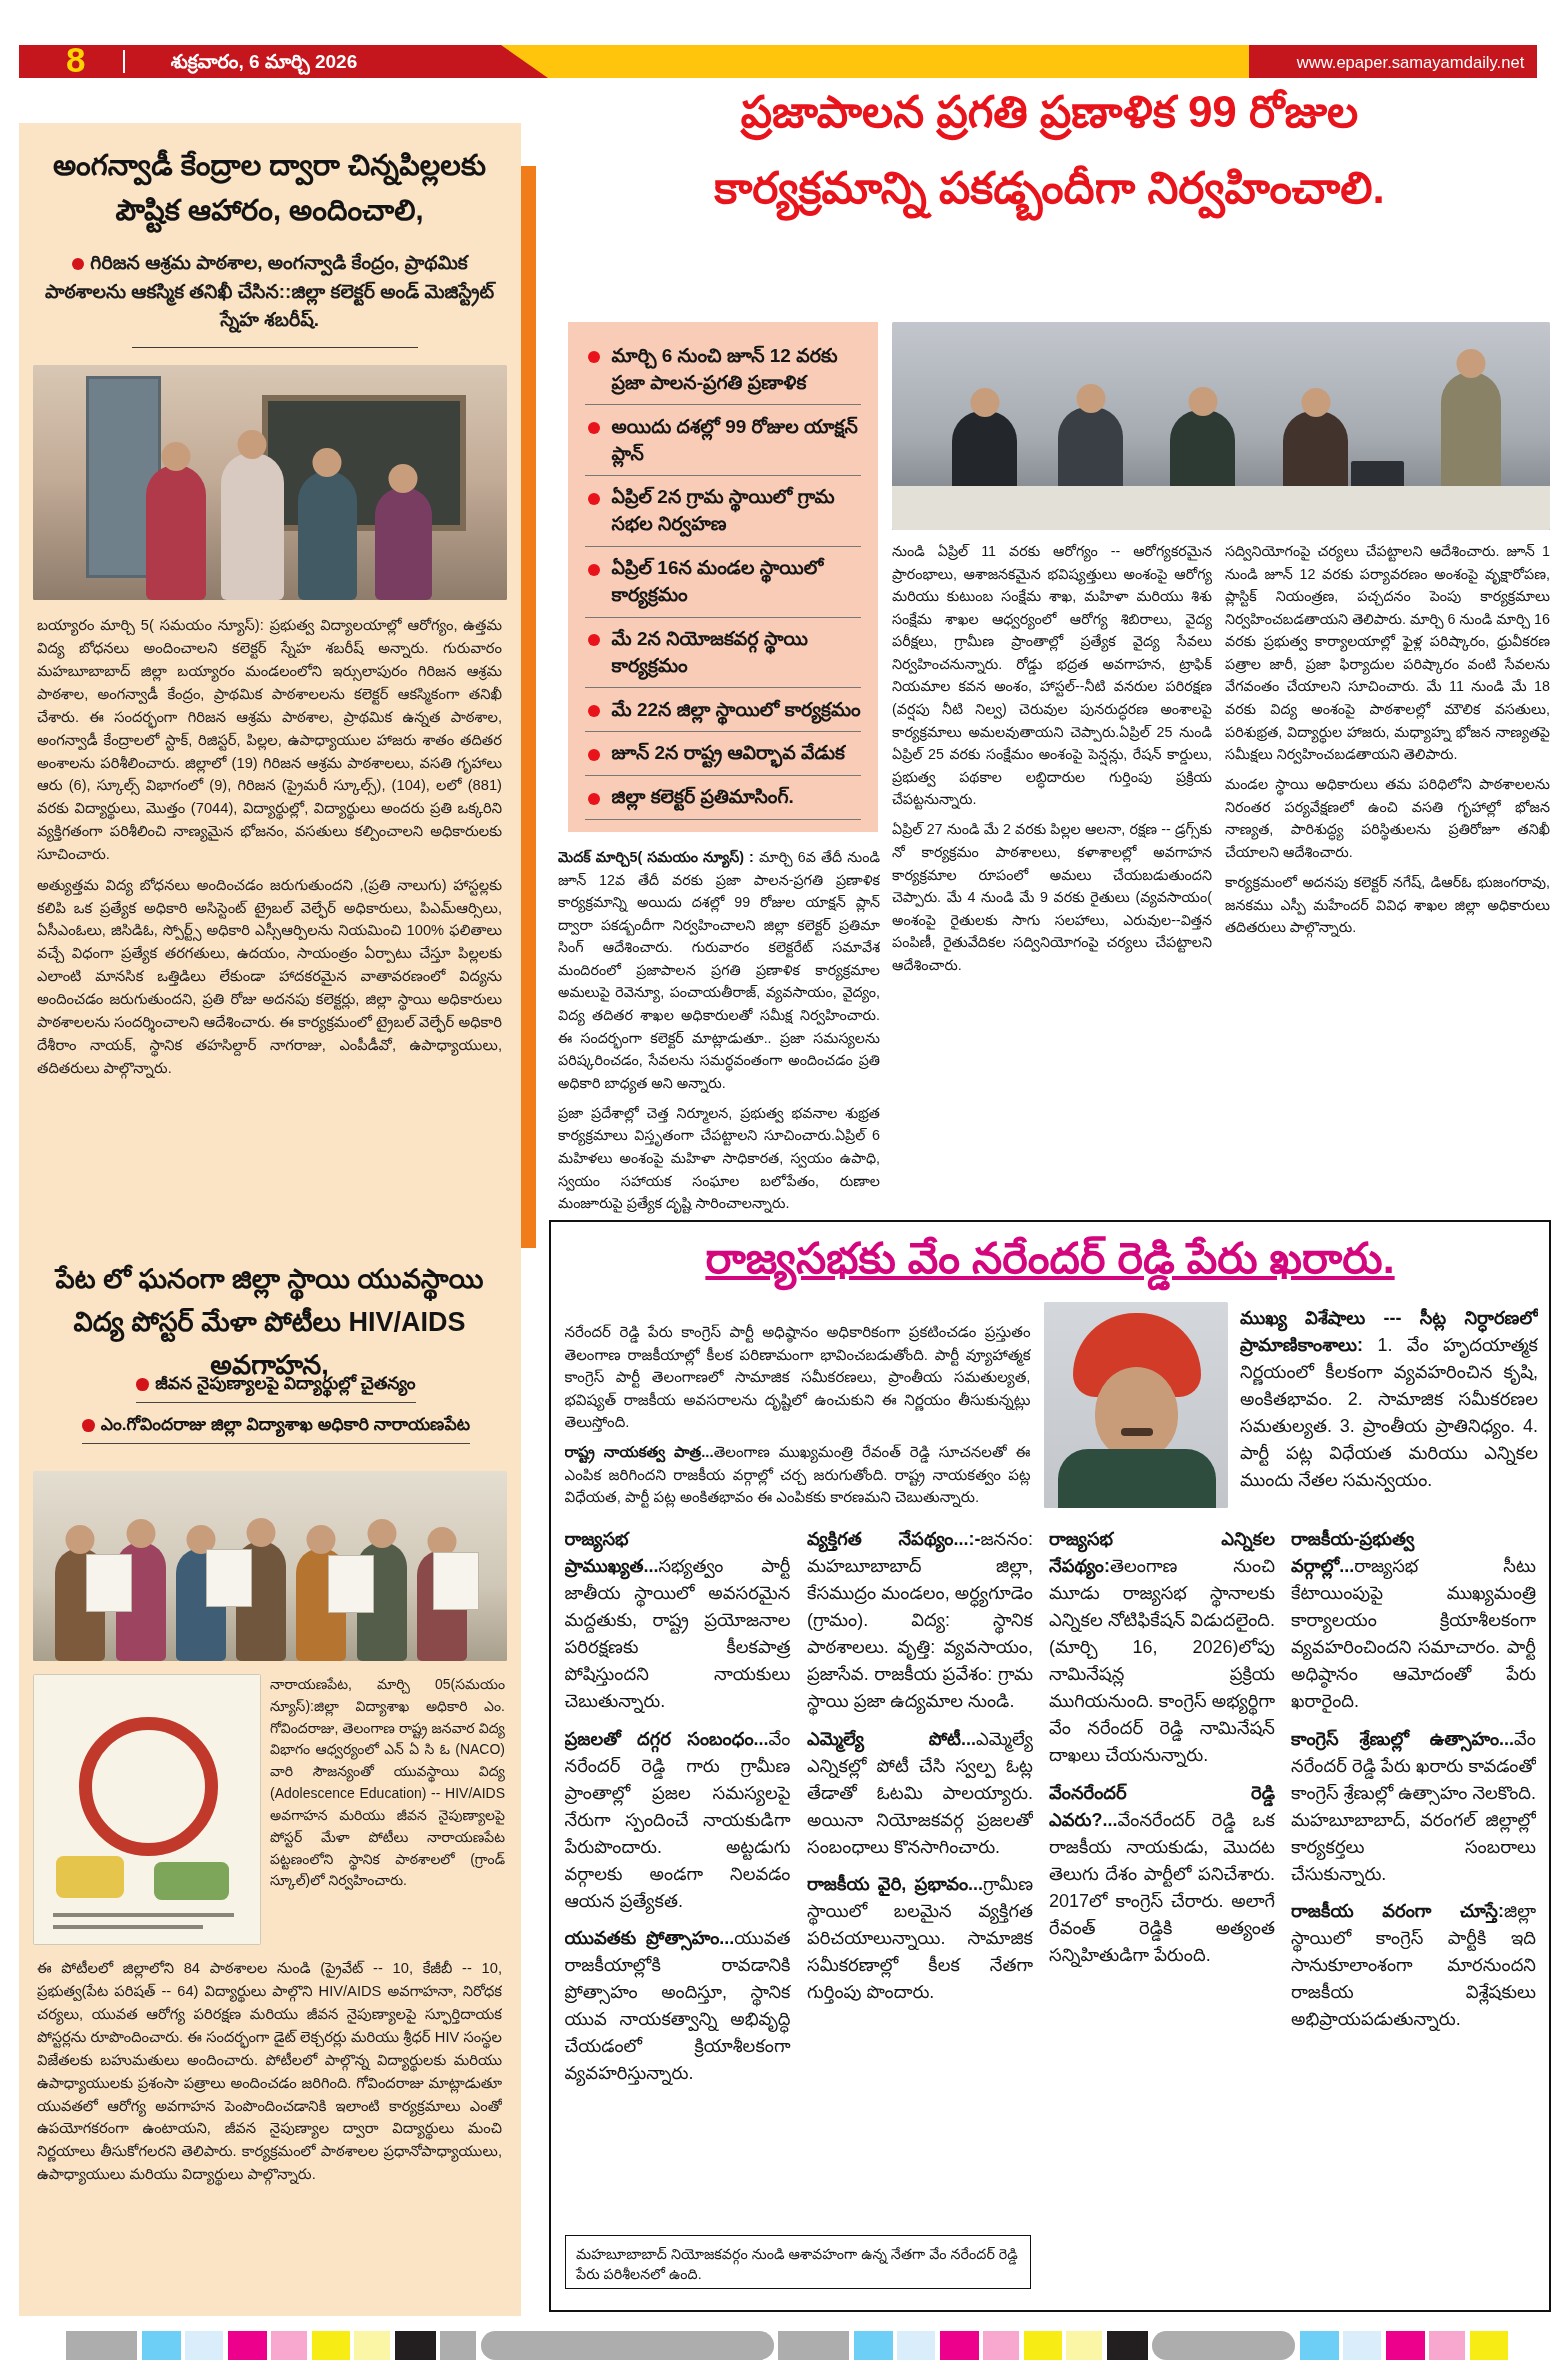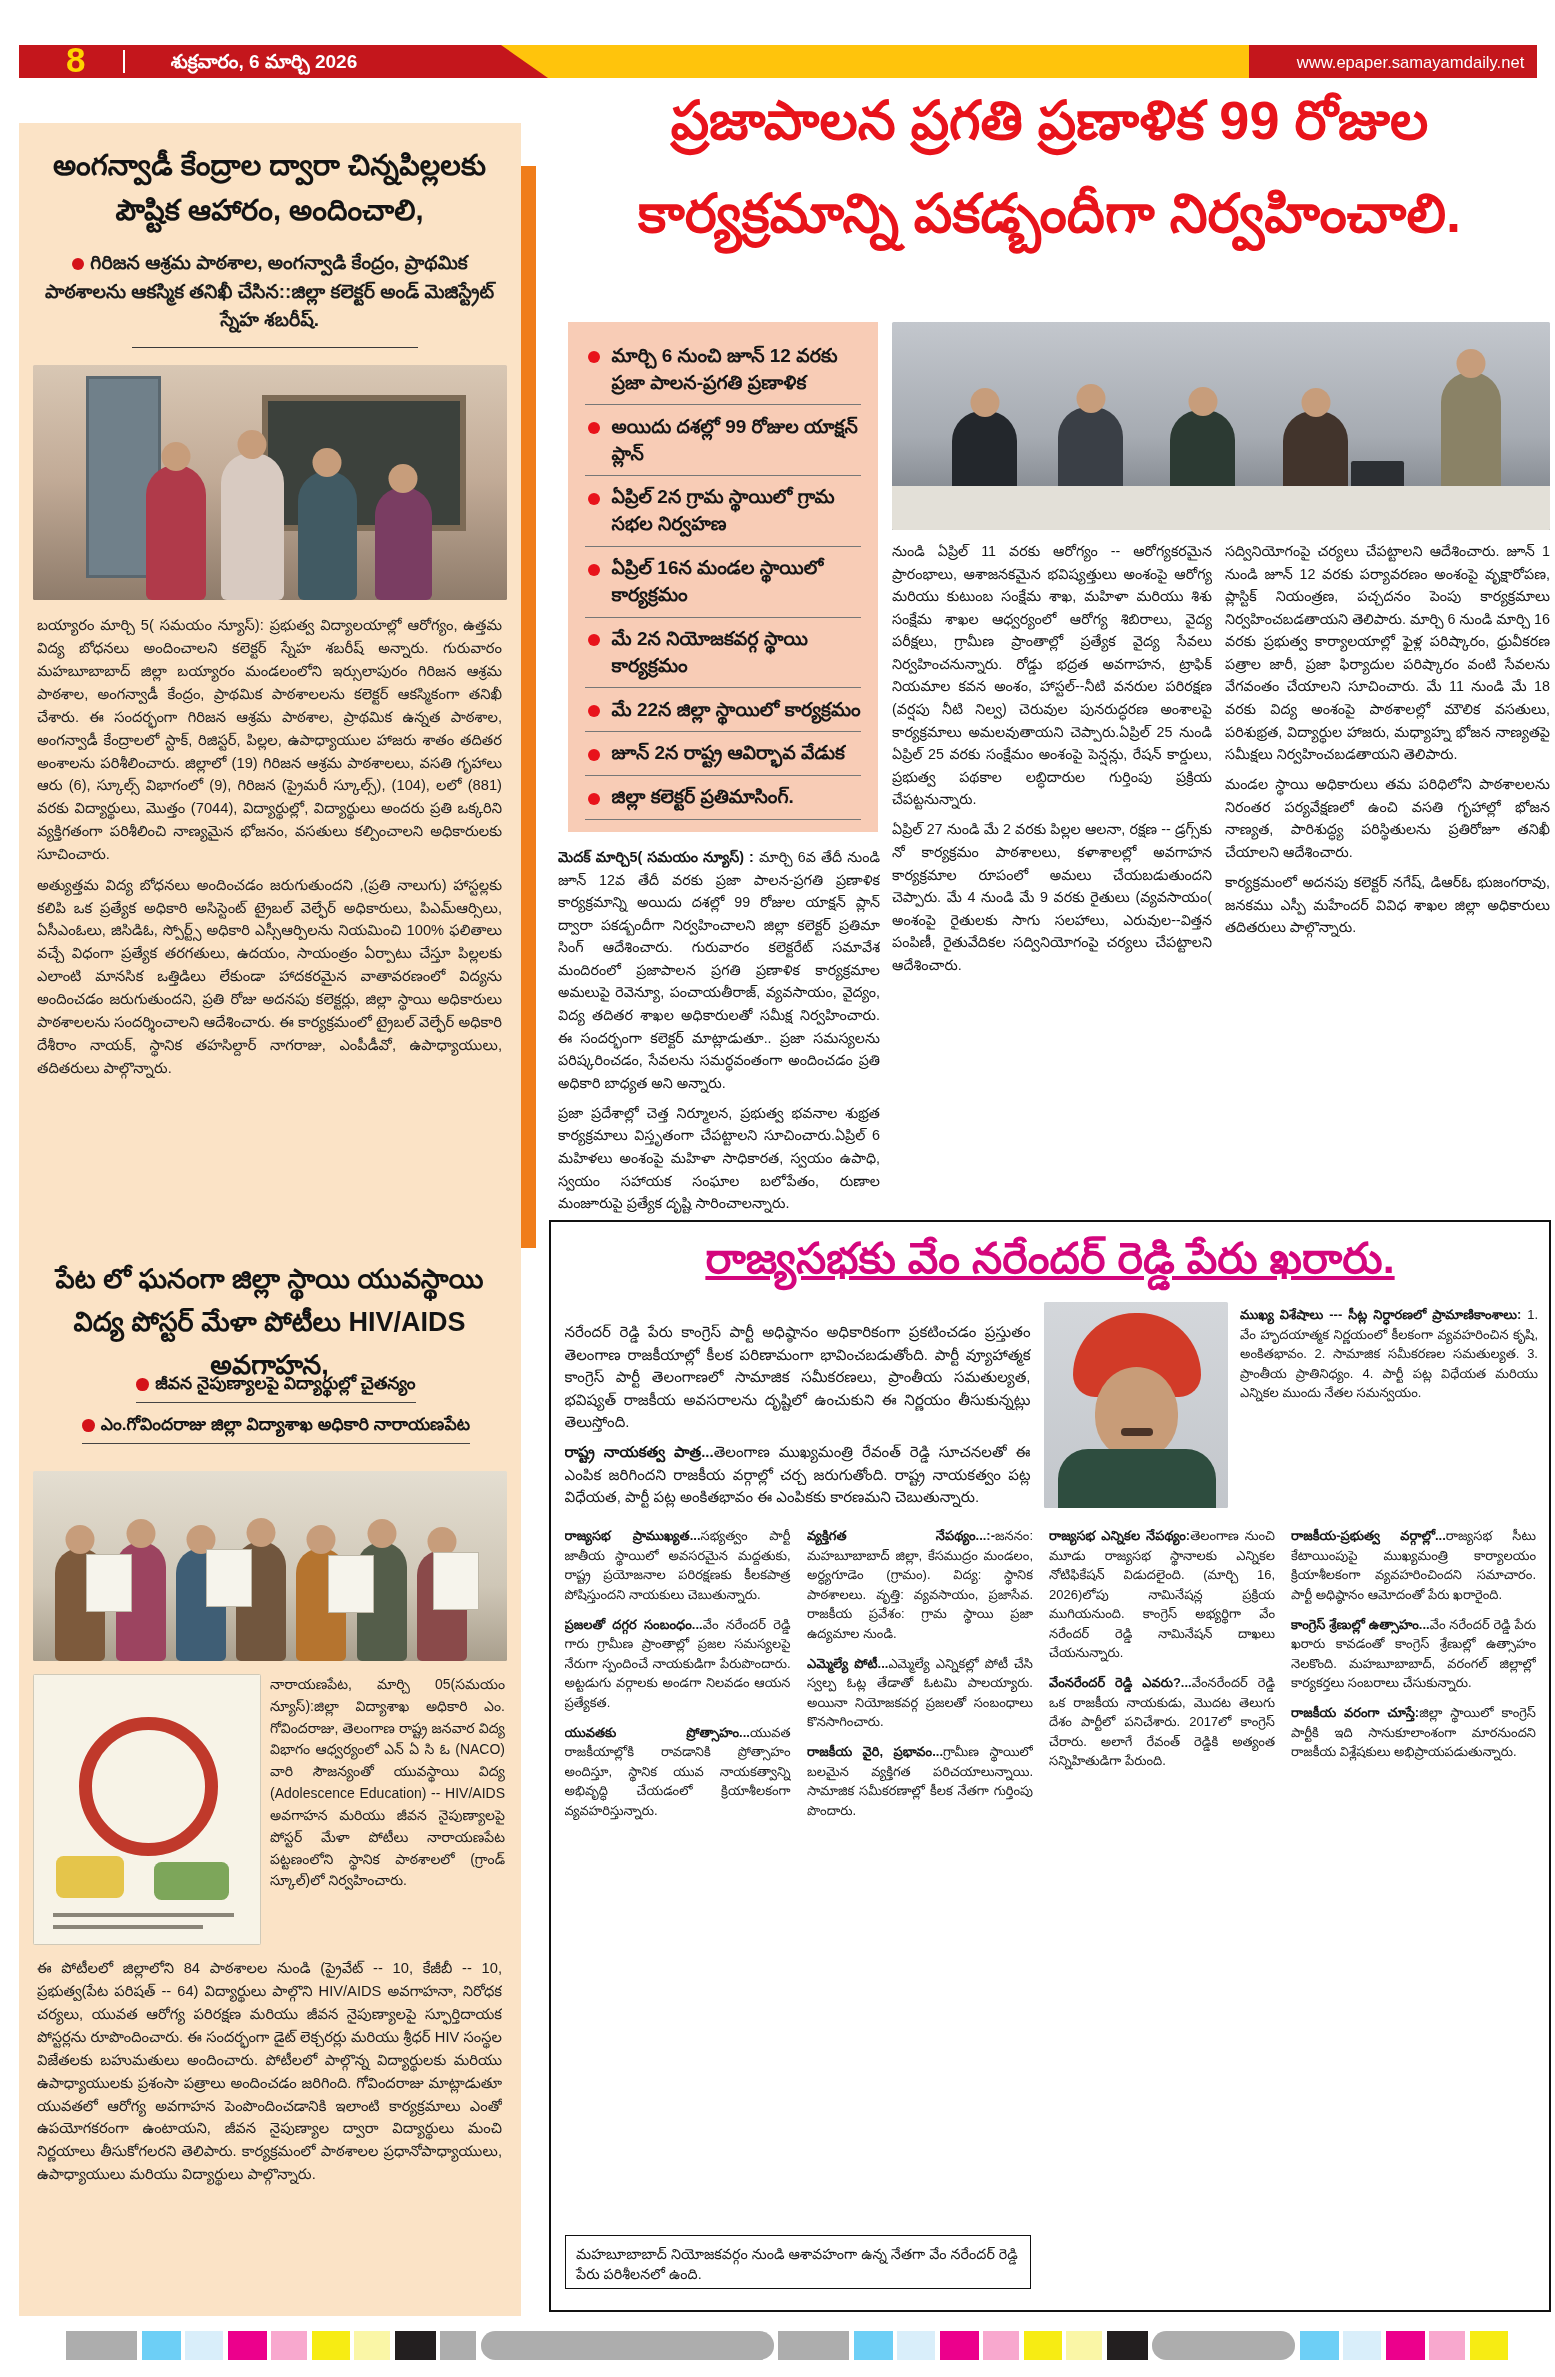--- a/index.html
+++ b/index.html
@@ -60,38 +60,38 @@
   .ph5{background:linear-gradient(180deg,#d4d7db 0%,#c2c6cb 100%);}
   .ph5 .turban{position:absolute;left:29px;top:10.5px;width:128px;height:84px;background:#d23b28;
                border-radius:64px 64px 22.6px 22.6px;}
   .ph5 .face{position:absolute;left:51px;top:65px;width:83px;height:92px;background:#c89c78;border-radius:50% 50% 46% 46%;}
   .ph5 .mus{position:absolute;left:77px;top:126px;width:32px;height:7.5px;background:#4a3327;border-radius:3.8px;}
   .ph5 .body{position:absolute;left:13.5px;top:147px;width:158px;height:60px;background:#2e4d3f;border-radius:30px 30px 0 0;}
 
   
   .orangebar{position:absolute;left:521px;top:166px;width:15px;height:1082px;background:var(--accent-orange,#f07d1a);}
   .m-h{position:absolute;left:549px;top:74px;width:1001px;text-align:center;color:var(--headline-red,#e8131b);
-       font-size:54px;font-weight:800;line-height:1.72;}
+       font-size:44px;font-weight:800;line-height:1.72;}
   .bulletbox{position:absolute;left:568px;top:322px;width:310px;height:510px;background:var(--salmon-bg,#f8ccb6);
              padding:21px 16.6px;box-sizing:border-box;}
   .bulletbox .bi{position:relative;padding-left:27px;font-size:19px;font-weight:700;line-height:1.42;
                  color:#161616;margin-bottom:8.3px;padding-bottom:7.5px;border-bottom:1.1px solid #777;}
   .bulletbox .bi::before{content:"";position:absolute;left:3px;top:8.3px;width:12px;height:12px;
                  border-radius:50%;background:#e8131b;}
   .col{font-size:14.3px;line-height:1.58;}
   .lead{font-weight:700;}
 
   
   .a3{position:absolute;left:549px;top:1220px;width:1002px;height:1092px;border:2.3px solid #111;background:#fff;
       box-sizing:border-box;}
   .a3-h{position:absolute;left:15px;top:12px;width:968px;text-align:center;font-size:43px;font-weight:800;
         color:var(--headline-magenta,#d4067d);text-decoration:underline;}
   .a3 .sec{margin-bottom:10.5px;}
   .a3 .sec b{font-weight:700;}
-  .a3col{font-size:13px;line-height:1.5;}
+  .a3col{font-size:18px;line-height:1.5;}
   .notebox{position:absolute;left:13.5px;top:1013px;width:466px;height:54px;border:1.9px solid #111;
            padding:7.5px 10.5px;box-sizing:border-box;font-size:14.3px;line-height:1.4;}
 
   
   .cal{position:absolute;left:66px;top:2331px;height:29px;display:flex;gap:4.5px;}
   .cal>div{height:29px;}
 </style>
 </head>
 <body>
 

